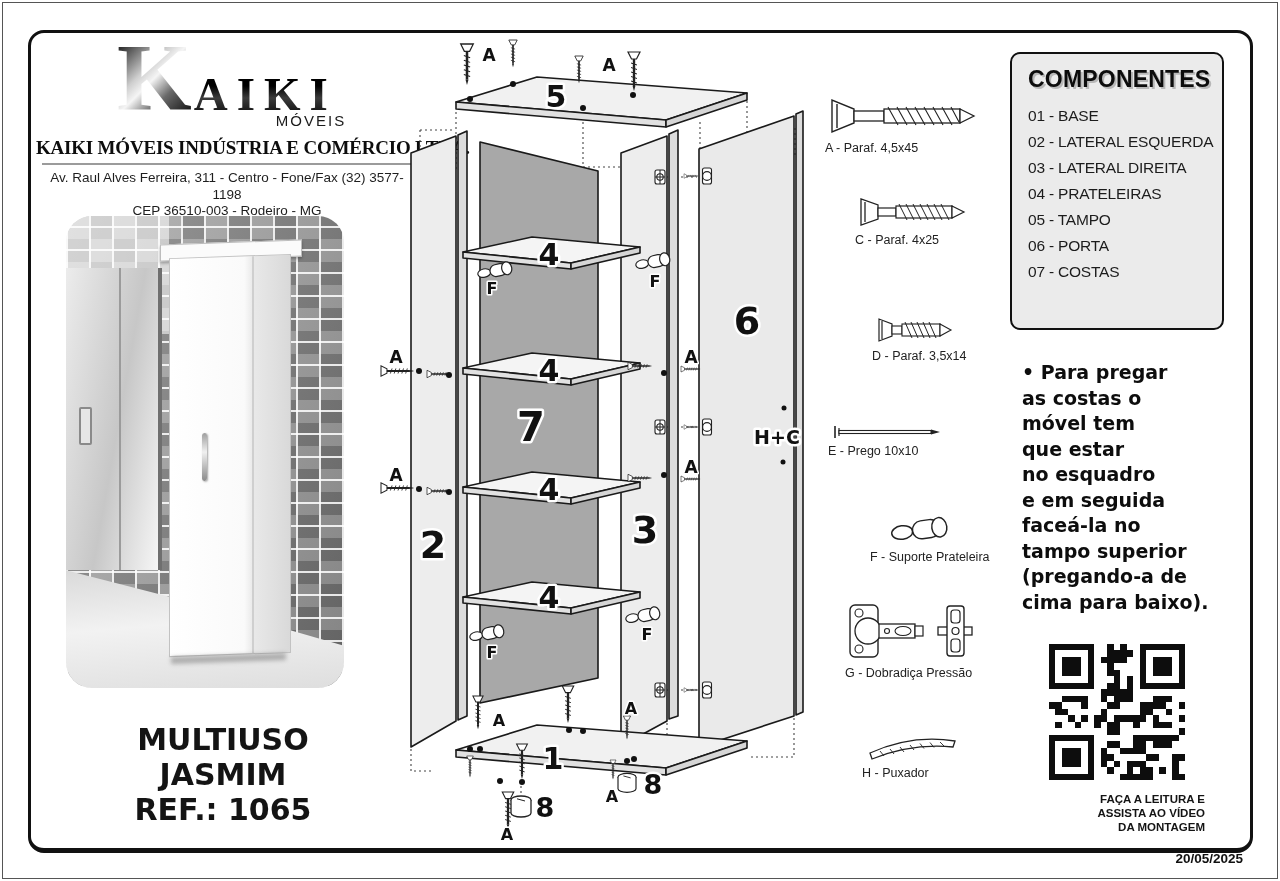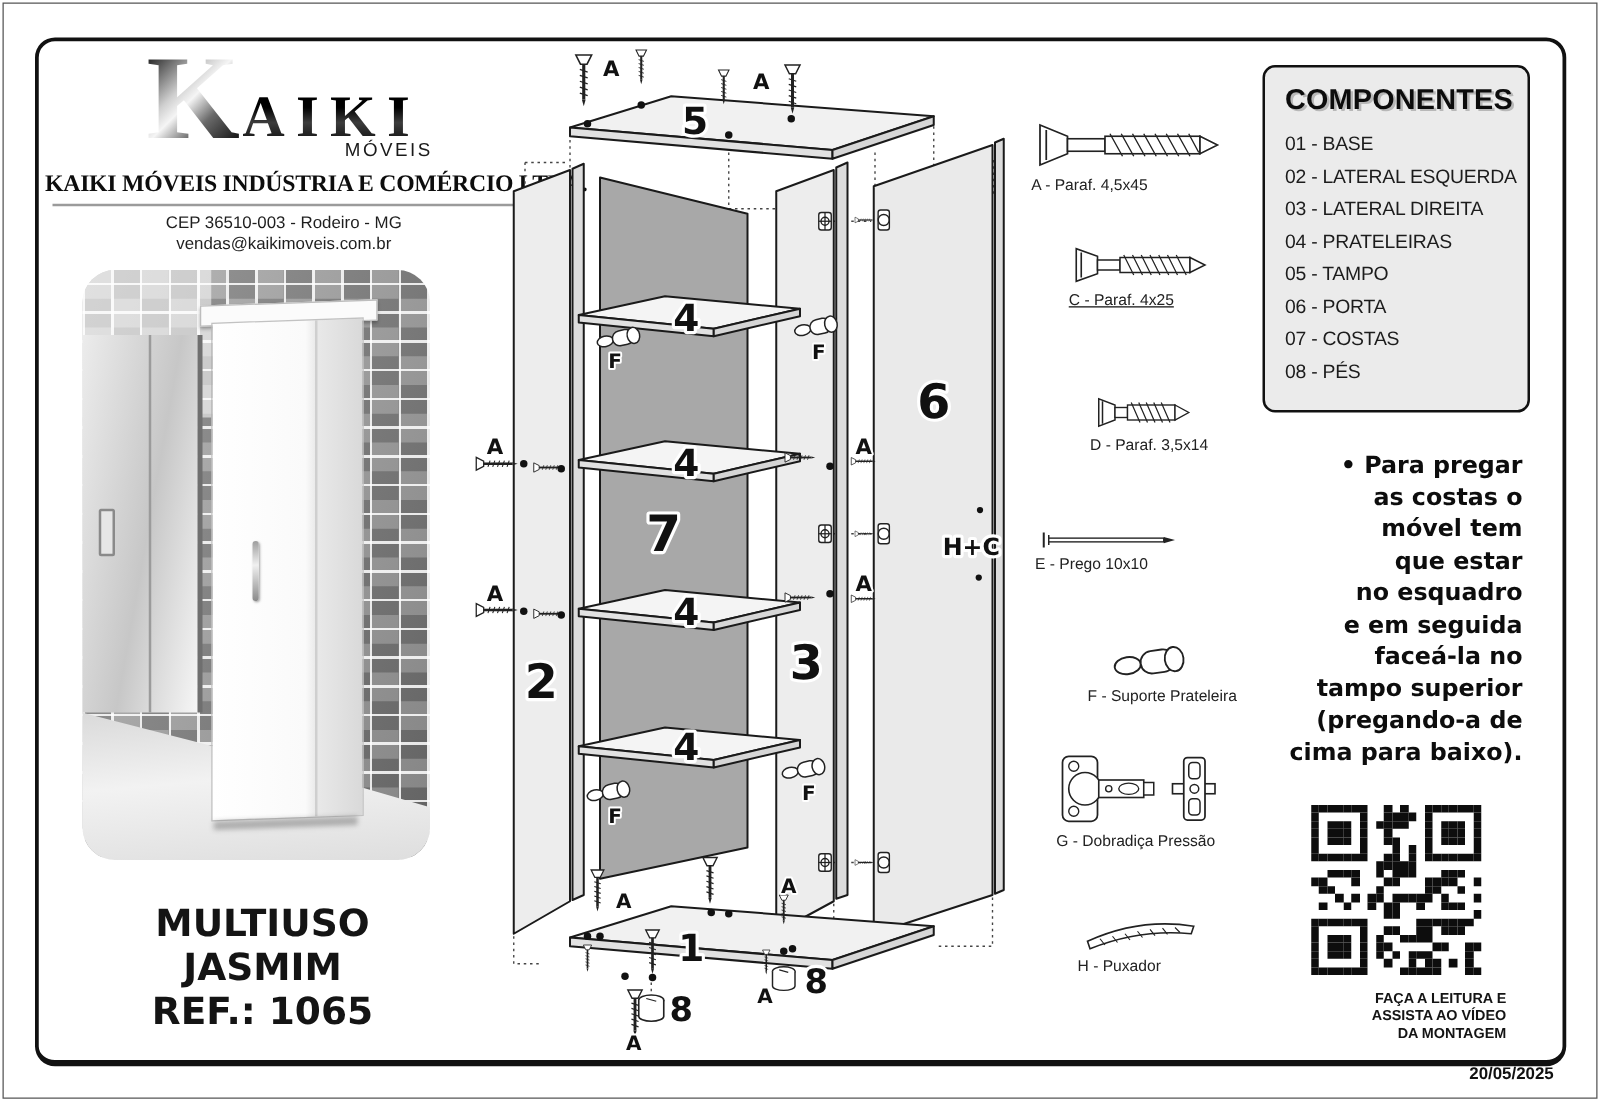--- a/index.html
+++ b/index.html
@@ -50,21 +50,21 @@
   .photo .cab-body{position:absolute;left:0;right:0;top:3.4%;bottom:1.6%;
         background:linear-gradient(90deg,#ffffff 0%,#fafafa 62%,#e9e9e9 69%,#d9d9d9 100%);
         border:1px solid #c2c2c2;}
   .photo .cab-door-line{position:absolute;left:68%;top:0;height:100%;border-left:2px solid #cfcfcf;}
   .photo .cab-handle{position:absolute;left:27%;top:44%;width:5px;height:12%;border-radius:4px;
         background:linear-gradient(#9e9e9e,#f0f0f0 40%,#8a8a8a);box-shadow:1px 1px 2px rgba(0,0,0,.35);}
   .photo .cab-shadow{position:absolute;left:2%;right:4%;bottom:0;height:1.6%;background:rgba(0,0,0,.25);
         filter:blur(2px);}
 
   
-  .prod-title{position:absolute;left:55px;top:722px;width:310px;text-align:center;
+  .prod-title{position:absolute;left:68px;top:722px;width:310px;text-align:center;
         font-family:"DejaVu Sans",sans-serif;font-weight:bold;font-size:30px;line-height:35px;
         letter-spacing:0;white-space:pre-line;color:#141414;}
 
   
   svg.diagram{position:absolute;left:0;top:0;pointer-events:none;}
   .outl{stroke:#1a1a1a;stroke-width:1.6;stroke-linejoin:round;}
   .dash{fill:none;stroke:#444;stroke-width:1.1;stroke-dasharray:2 3;}
   .num{font-family:"DejaVu Sans",sans-serif;font-weight:bold;fill:#111;text-anchor:middle;
         paint-order:stroke;stroke:#fff;stroke-width:5px;stroke-linejoin:round;}
   .lbl{font-family:"DejaVu Sans",sans-serif;font-weight:bold;fill:#111;text-anchor:middle;
@@ -78,21 +78,21 @@
   
   .components{position:absolute;left:1010px;top:52px;width:214px;height:278px;background:#ebebeb;
         border:2.5px solid #111;border-radius:10px;box-sizing:border-box;padding:12px 0 0 16px;}
   .components h1{margin:0;font-size:23px;font-weight:900;letter-spacing:0.2px;color:#0c0c0c;
         text-shadow:2px 2px 0 #b8b8b8;font-family:"Liberation Sans",sans-serif;text-align:center;
         padding-right:28px;}
   .components ul{list-style:none;margin:10px 0 0 0;padding:0;}
   .components li{font-size:15.5px;line-height:26px;color:#1c1c1c;letter-spacing:-0.2px;}
 
   
-  .note{position:absolute;left:1022px;top:360px;width:196px;text-align:right;
+  .note{position:absolute;left:1022px;top:360px;width:196px;text-align:left;
         font-family:"DejaVu Sans",sans-serif;font-weight:bold;font-size:19px;line-height:25.5px;
         white-space:pre-line;color:#0d0d0d;}
 
   
   .qr{position:absolute;left:1049px;top:644px;width:136px;height:136px;background:#fff;
         display:grid;grid-template-columns:repeat(21,1fr);grid-auto-rows:1fr;}
   .qr i{display:block;}
   .qr i.b{background:#0d0d0d;}
   .qr-caption{position:absolute;left:1030px;top:792px;width:175px;text-align:right;
         font-size:11.5px;font-weight:bold;line-height:14px;white-space:pre-line;color:#141414;}
@@ -108,20 +108,21 @@
   <div class="main-border"></div>
 
   <div class="logo-block">
     <div class="logo-row">
       <span class="logo-k">K</span>
       <span class="logo-aiki">AIKI</span>
     </div>
     <div class="logo-sub">MÓVEIS</div>
     <div class="company">KAIKI MÓVEIS INDÚSTRIA E COMÉRCIO LTDA.</div>
     <div class="hr"></div>
+    <div class="addr">Av. Raul Alves Ferreira, 311 - Centro - Fone/Fax (32) 3577-1198</div>
     <div class="addr">CEP 36510-003 - Rodeiro - MG</div>
     <div class="addr email">vendas@kaikimoveis.com.br</div>
   </div>
 
   <div class="photo">
     <div class="bright"></div>
     <div class="mirror">
       <div class="mirror-line"></div>
       <div class="mirror-handle"></div>
     </div>
@@ -318,21 +319,21 @@
       <polygon points="4,5 4,37 26,28 26,14" fill="#fff" stroke="#222" stroke-width="1.4"></polygon>
       <line x1="9" y1="9" x2="9" y2="33" stroke="#222" stroke-width="1.4"></line>
       <rect x="26" y="16" width="30" height="10" fill="#fff" stroke="#222" stroke-width="1.3"></rect>
       <rect x="56" y="14" width="76" height="14" fill="#fff" stroke="#222" stroke-width="1.3"></rect>
       <path d="M60,12 L70,30 M69,12 L79,30 M78,12 L88,30 M87,12 L97,30 M96,12 L106,30 M105,12 L115,30 M114,12 L124,30 M123,12 L131,27" stroke="#222" stroke-width="1.1" fill="none"></path>
       <polygon points="132,14 146,21 132,28" fill="#fff" stroke="#222" stroke-width="1.3"></polygon>
     </svg>
     <div class="hw-label">A - Paraf. 4,5x45</div>
   </div>
 
-  <div class="hw-item" style="left:855px;top:195px;width:115px;text-decoration:underline;">
+  <div class="hw-item" style="left:855px;top:195px;width:115px;">
     <svg class="icon" width="110" height="34" viewBox="0 0 110 34">
       <polygon points="3,4 3,30 20,24 20,10" fill="#fff" stroke="#222" stroke-width="1.3"></polygon>
       <line x1="7" y1="7" x2="7" y2="27" stroke="#222" stroke-width="1.3"></line>
       <rect x="20" y="13" width="18" height="8" fill="#fff" stroke="#222" stroke-width="1.2"></rect>
       <rect x="38" y="11" width="56" height="12" fill="#fff" stroke="#222" stroke-width="1.2"></rect>
       <path d="M41,9 L49,25 M48,9 L56,25 M55,9 L63,25 M62,9 L70,25 M69,9 L77,25 M76,9 L84,25 M83,9 L91,25" stroke="#222" stroke-width="1" fill="none"></path>
       <polygon points="94,11 106,17 94,23" fill="#fff" stroke="#222" stroke-width="1.2"></polygon>
     </svg>
     <div class="hw-label">C - Paraf. 4x25</div>
   </div>
@@ -402,21 +403,20 @@
   <div class="components">
     <h1>COMPONENTES</h1>
     <ul>
       <li>01 -  BASE</li>
       <li>02 -  LATERAL ESQUERDA</li>
       <li>03 -  LATERAL DIREITA</li>
       <li>04 -  PRATELEIRAS</li>
       <li>05 -  TAMPO</li>
       <li>06 -  PORTA</li>
       <li>07 -  COSTAS</li>
-      <li>08 -  PÉS</li>
     </ul>
   </div>
 
   <div class="note">•  Para pregar
 as costas o
 móvel tem
 que estar
 no esquadro
 e em seguida
 faceá-la no

